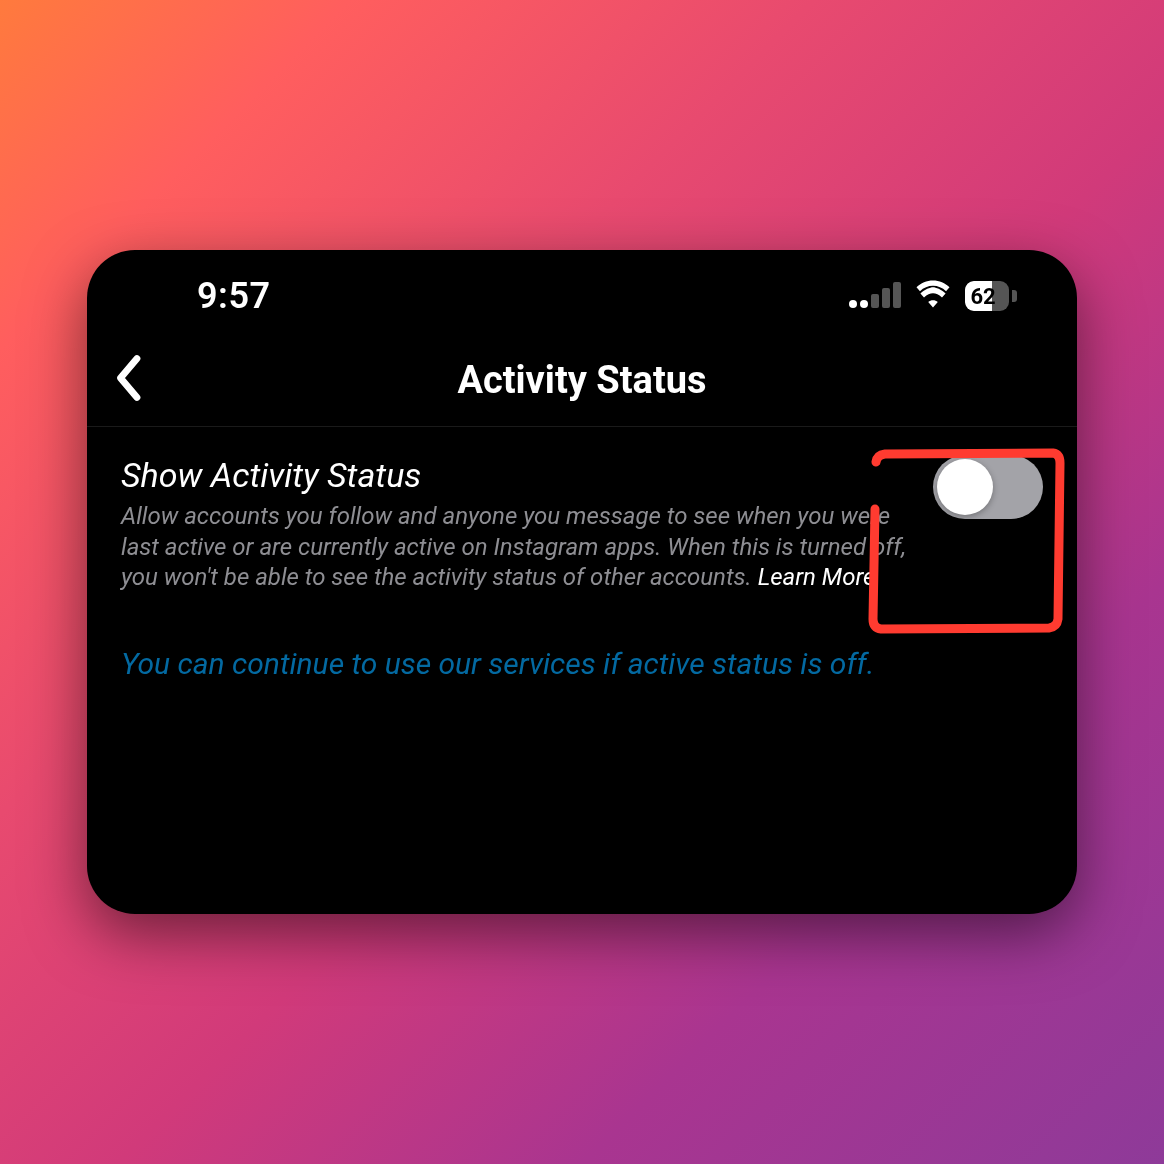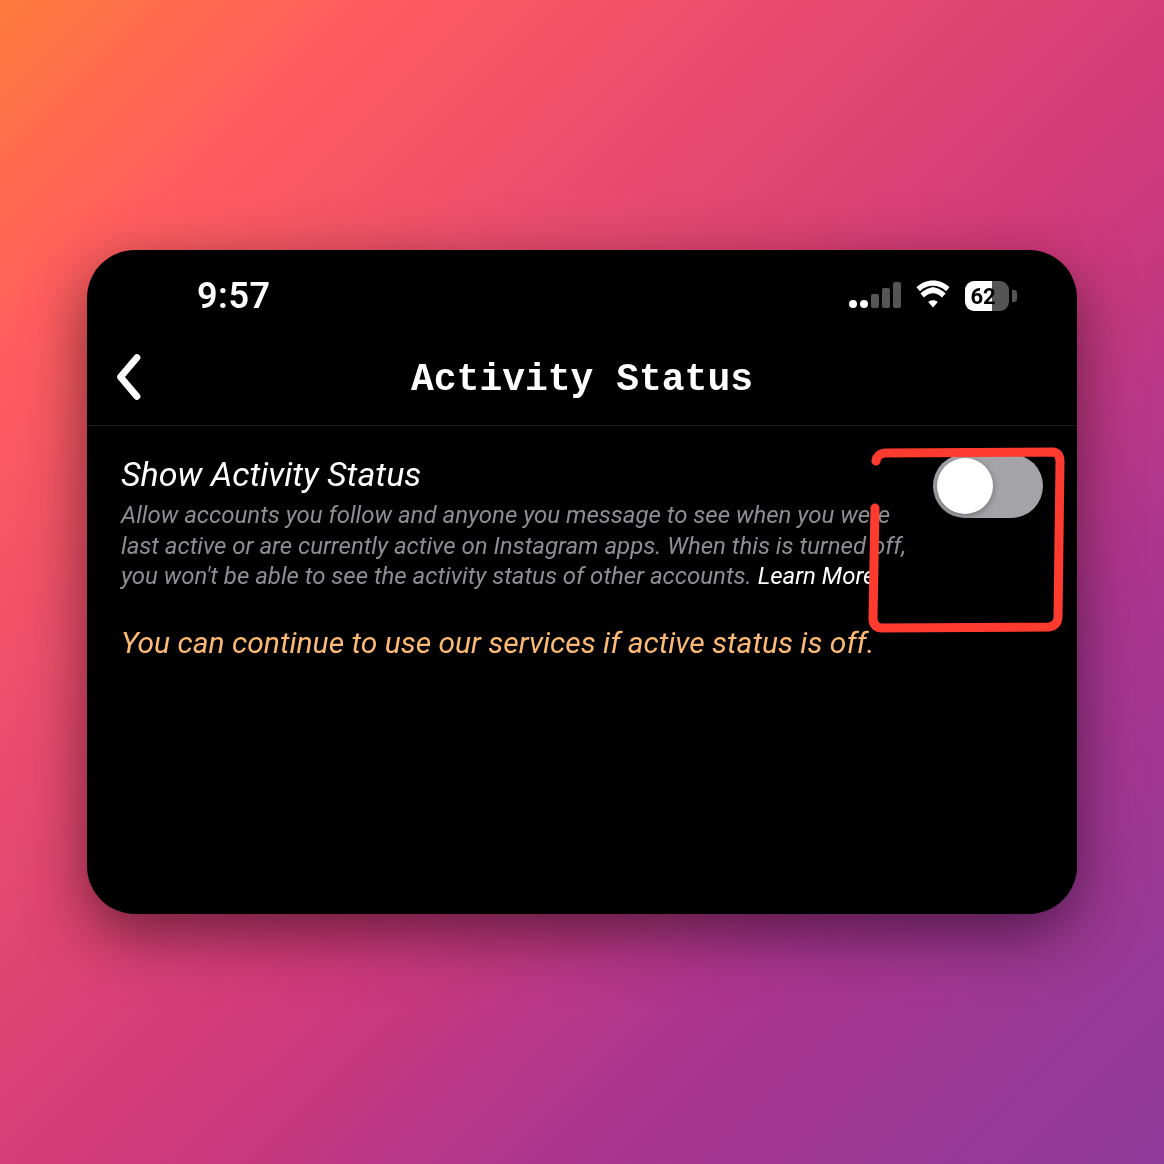--- a/index.html
+++ b/index.html
@@ -84,21 +84,20 @@
       height: 12px;
       background: #555;
       border-radius: 0 3px 3px 0;
     }
     .nav-bar {
       display: flex;
       align-items: center;
       padding: 28px 28px 24px;
       position: relative;
       border-bottom: 1px solid #1a1a1a;
-      font-family: Liberation Mono, monospace;
     }
     .back-btn {
       position: absolute;
       left: 24px;
       cursor: pointer;
     }
     .back-btn svg { width: 34px; height: 48px; stroke: #fff; stroke-width: 4.5; fill: none; stroke-linecap: round; stroke-linejoin: round; }
     .nav-title {
       width: 100%;
       text-align: center;
@@ -127,23 +126,23 @@
       font-size: 24px;
       color: #8e8e93;
       line-height: 1.28;
     }
     .setting-desc .learn-more {
       color: #fff;
       cursor: pointer;
     }
     .setting-extra {
       font-size: 30px;
-      color: #fdba74;
+      color: #0369a1;
       line-height: 1.28;
-      margin-top: 32px;
+      margin-top: 52px;
     }
     .toggle {
       width: 110px;
       height: 64px;
       background: #a3a3a8;
       border-radius: 40px;
       position: relative;
       cursor: pointer;
       flex-shrink: 0;
     }

